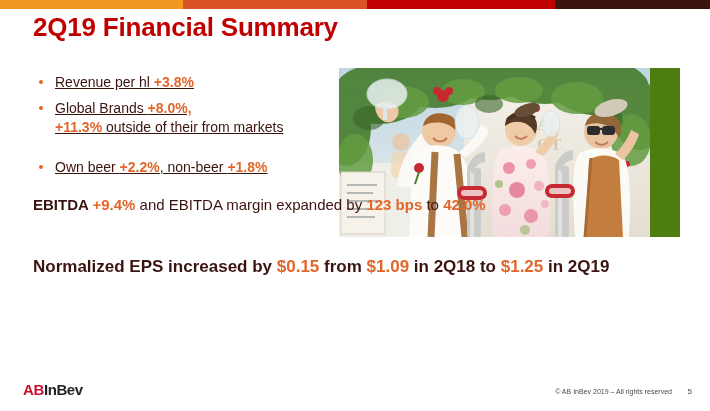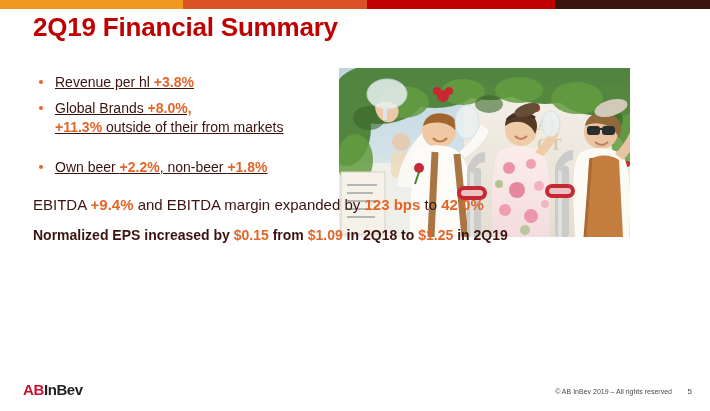--- a/index.html
+++ b/index.html
@@ -42,21 +42,21 @@
     color: #C00000;
     letter-spacing: -0.2px;
     white-space: nowrap;
   }
 
   
   .photo {
     position: absolute;
     left: 339px;
     top: 68px;
-    width: 291px;
+    width: 341px;
     height: 169px;
     overflow: hidden;
     background: #4d7c0f;
   }
   .photo svg { display: block; }
 
   
   .body-block {
     position: absolute;
     left: 33px;
@@ -93,25 +93,25 @@
   .bullet .btext { white-space: normal; }
   .spacer-a { height: 14px; }
   .spacer-b { height: 13px; }
 
   .stat-line {
     font-size: 15px;
     line-height: 30px;
     white-space: nowrap;
   }
   .stat-line.regular-mix { font-weight: normal; }
-  .stat-line.allbold { font-weight: bold; font-size: 14px; }
+  .stat-line.allbold { font-weight: bold; font-size: 17px; margin-top: 32px; }
 
   .hl { color: #E2662A; font-weight: bold; }
   .dk { color: #3B1410; }
-  .bold { font-weight: normal; }
+  .bold { font-weight: bold; }
 
   
   .footer-logo {
     position: absolute;
     left: 23px;
     top: 381px;
     font-size: 15px;
     font-weight: bold;
     letter-spacing: -0.4px;
   }

